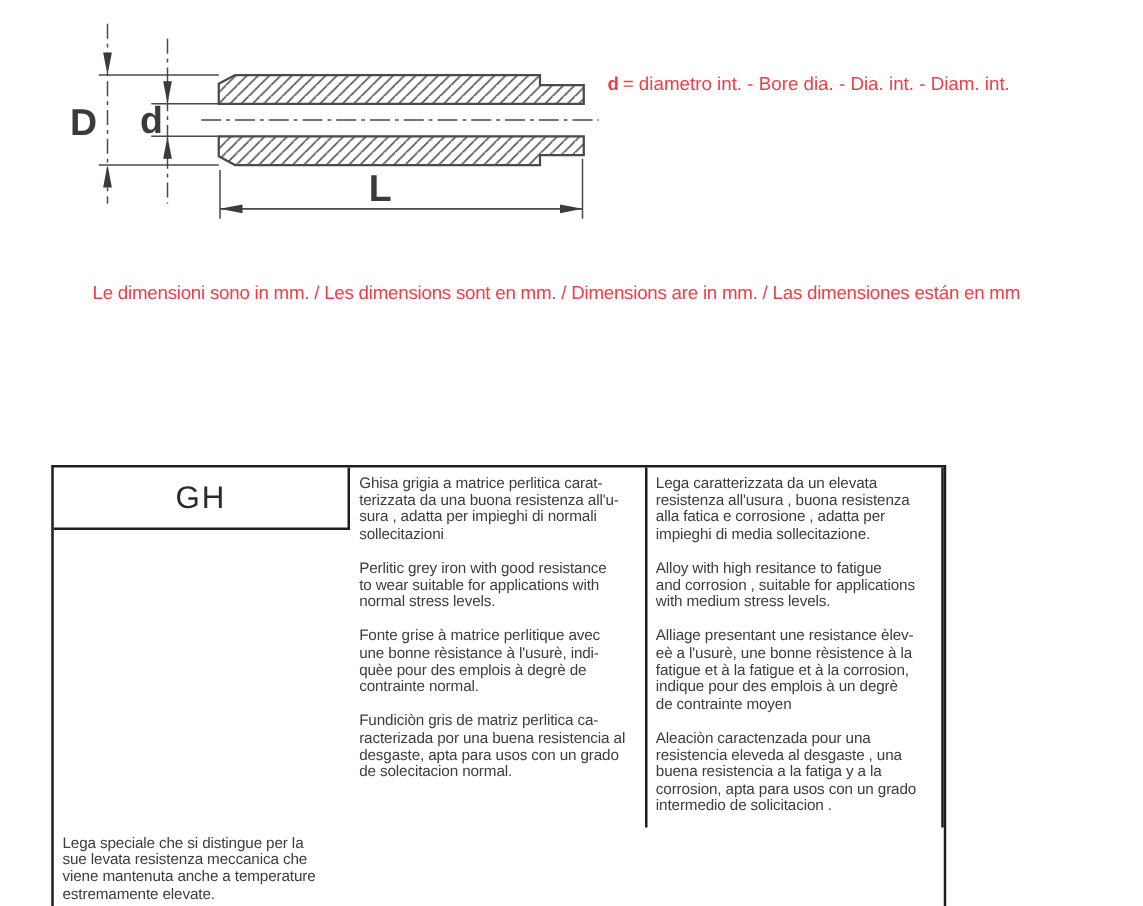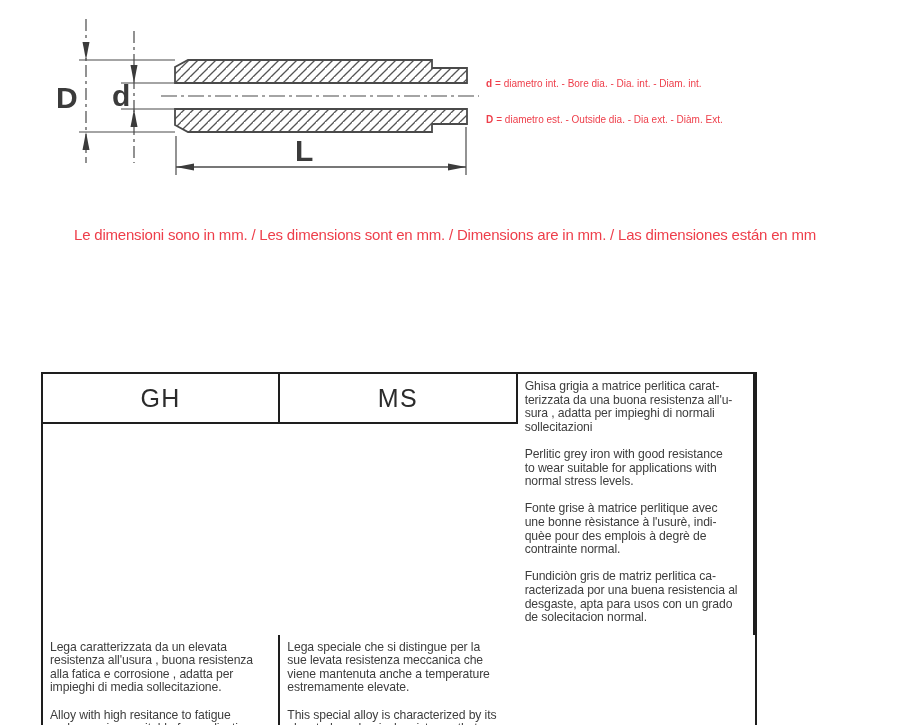--- a/index.html
+++ b/index.html
@@ -6,21 +6,21 @@
   .page {
     position:relative; width:914px; height:725px; background:#ffffff;
     font-family:"Liberation Sans", sans-serif; color:#3a3a3a; overflow:hidden;
   }
 
   
   .drawing { position:absolute; left:55px; top:5px; }
 
   
   .legend { position:absolute; left:486px; top:58px; }
-  .legend-row { font-size:10px; line-height:20px; margin-bottom:13px; color:#ee3e4a; white-space:nowrap;margin-top:16px; }
+  .legend-row { font-size:15px; line-height:20px; margin-bottom:13px; color:#ee3e4a; white-space:nowrap; }
   .legend-key { font-weight:700; margin-right:3px; }
 
   
   .units-note {
     position:absolute; left:58px; top:226px; width:830px;
     color:#ee3e4a; font-size:15px; letter-spacing:-0.2px; white-space:nowrap;margin-left:16px;
   }
 
   
   .table-wrap {
@@ -81,31 +81,27 @@
     <line x1="121" y1="162" x2="411" y2="162" stroke="#4a4a4a" stroke-width="1.4"></line>
     <polygon points="121,162 139,158.5 139,165.5" fill="#3b3b3b"></polygon>
     <polygon points="411,162 393,158.5 393,165.5" fill="#3b3b3b"></polygon>
     <text x="240" y="156" font-size="30" font-weight="700" fill="#3b3b3b">L</text>
   </svg>
 
   <div class="legend">
     <div class="legend-row">
       <span class="legend-key">d</span><span>= diametro int. - Bore dia. - Dia. int. - Diam. int.</span>
     </div>
-    <div class="legend-row">
-      <span class="legend-key">D</span><span>= diametro est. - Outside dia. - Dia ext. - Diàm. Ext.</span>
-    </div>
   </div>
 
   <div class="units-note">Le dimensioni sono in mm. / Les dimensions sont en mm. / Dimensions are in mm. / Las dimensiones están en mm</div>
 
   <div class="table-wrap">
     <div class="tbl">
       <div class="th">GH</div>
-      <div class="th">MS</div>
 
       <div class="td">Ghisa grigia a matrice perlitica carat-
 terizzata da una buona resistenza all'u-
 sura , adatta per impieghi di normali
 sollecitazioni
 
 Perlitic grey iron with good resistance
 to wear suitable for applications with
 normal stress levels.
 

